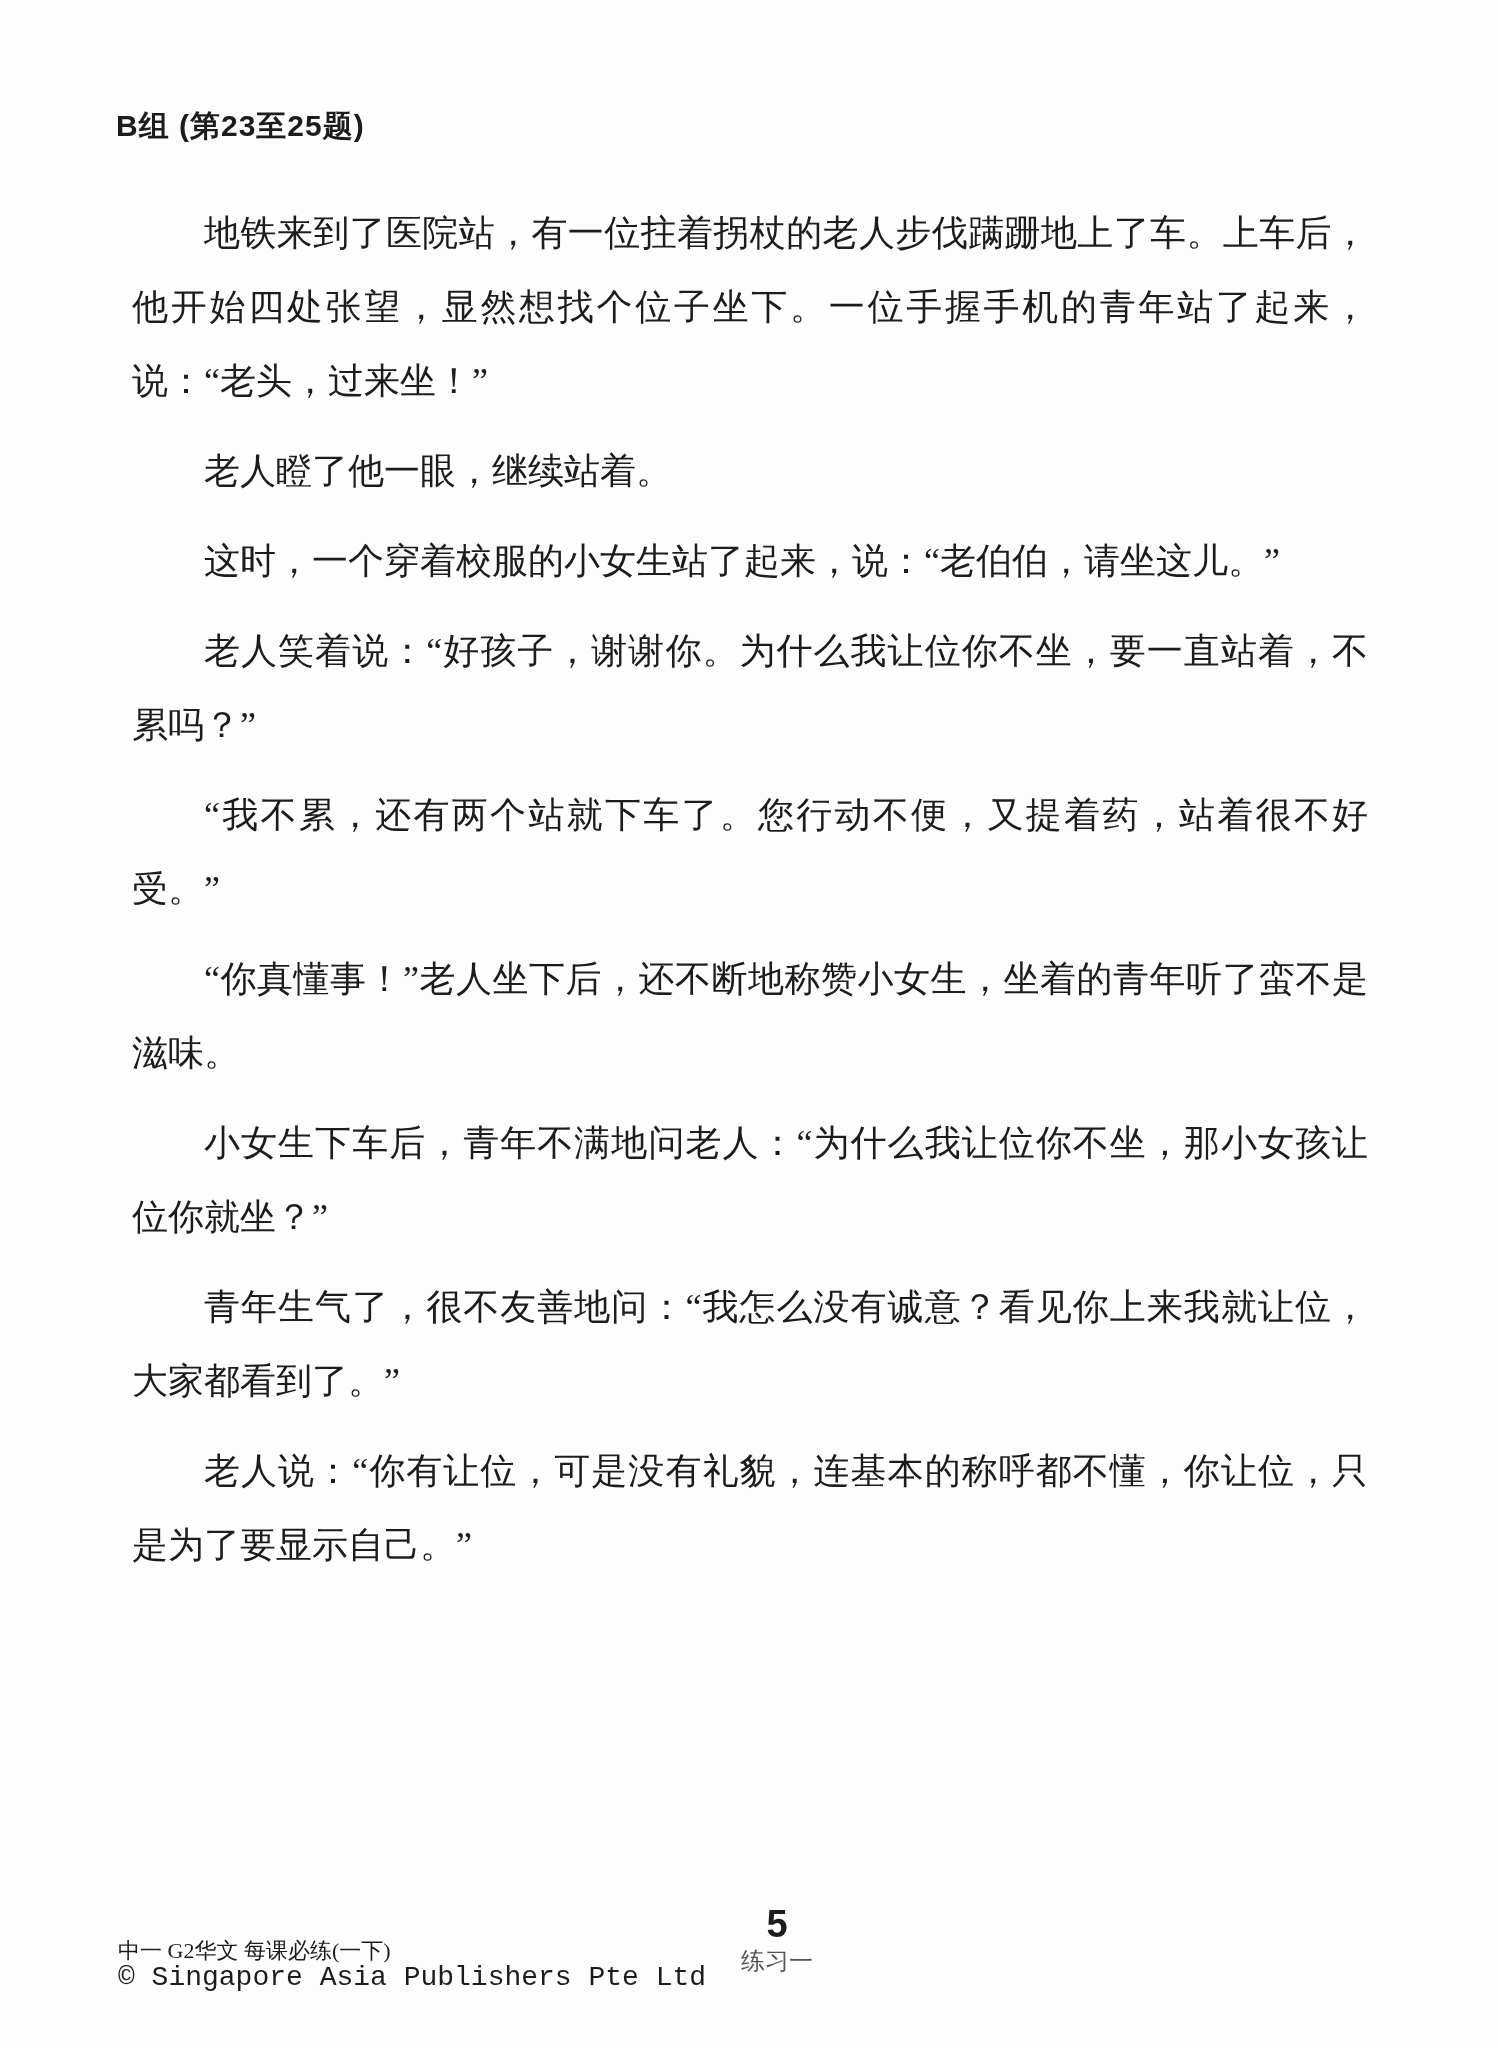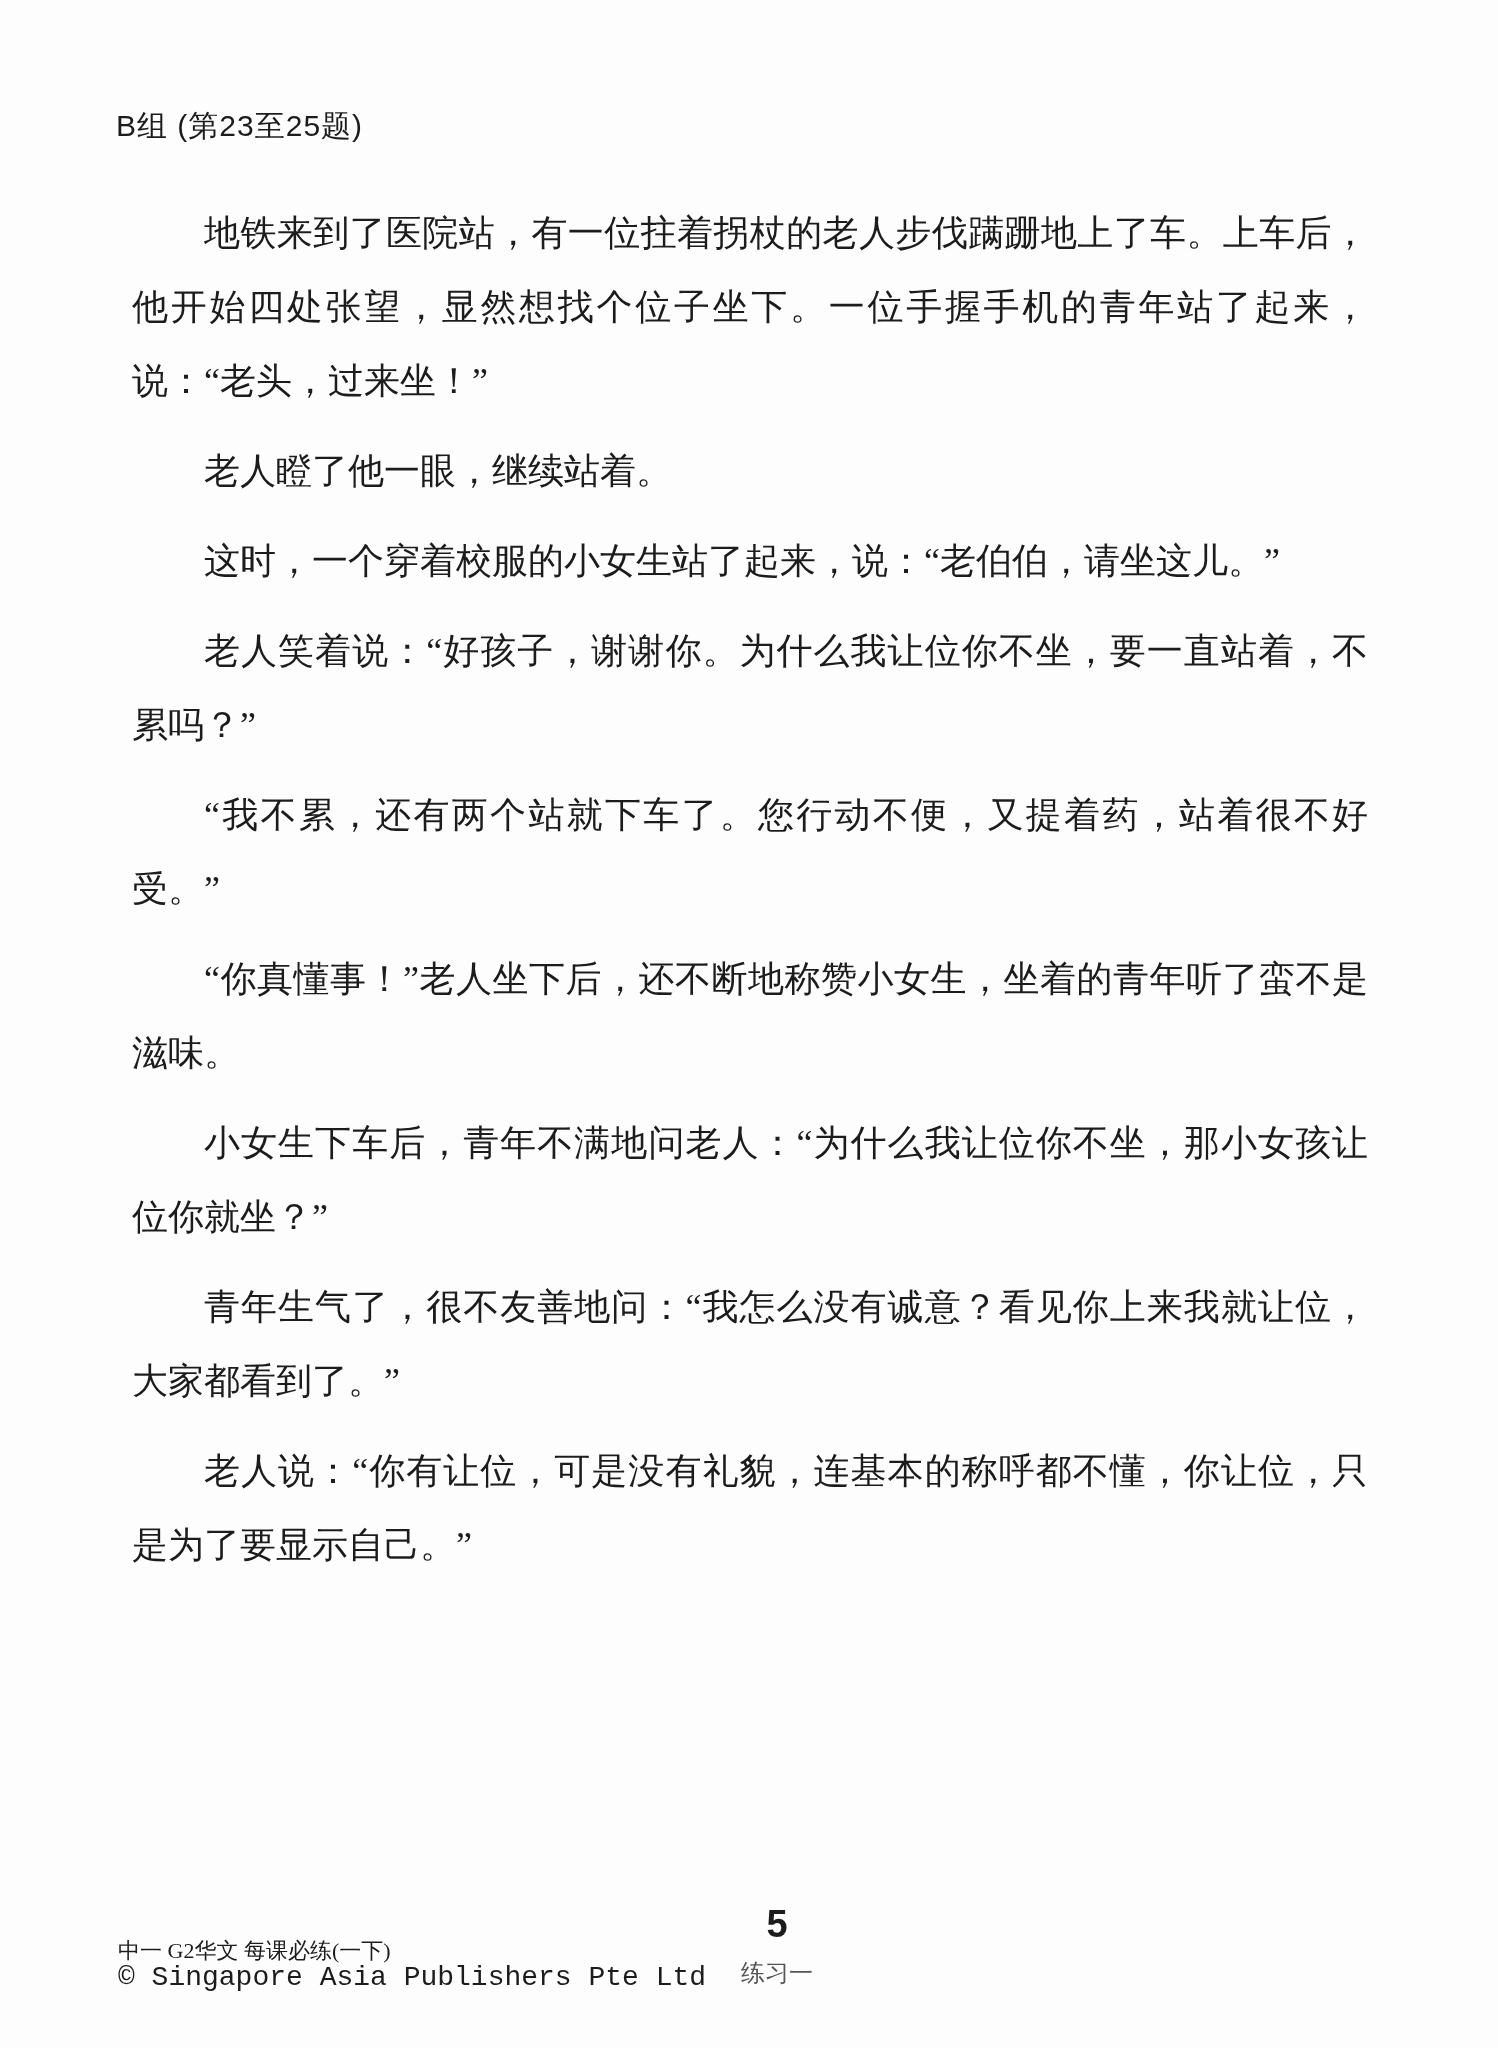--- a/index.html
+++ b/index.html
@@ -14,21 +14,21 @@
     background: #fdfdfd;
     color: #1c1c1c;
     font-family: "Liberation Serif", "DejaVu Serif", serif;
     overflow: hidden;
   }
   .section-header {
     position: absolute;
     left: 116px;
     top: 106px;
     font-family: "Liberation Sans", "DejaVu Sans", sans-serif;
-    font-weight: 400;
+    font-weight: 700;
     font-size: 30px;
     letter-spacing: 1px;
     white-space: nowrap;
   }
   .passage {
     position: absolute;
     left: 116px;
     top: 180px;
     width: 1268px;
     font-size: 36px;
@@ -66,21 +66,21 @@
   .pagenum-block .pagenum {
     font-family: "Liberation Sans", "DejaVu Sans", sans-serif;
     font-weight: 700;
     font-size: 38px;
     line-height: 40px;
   }
   .pagenum-block .exercise {
     font-size: 24px;
     line-height: 30px;
     color: #555555;
-    margin-top: 14px;
+    margin-top: 2px;
   }
 </style>
 </head>
 <body>
 
 <div class="page">
 
   <div class="section-header">B组 (第23至25题)</div>
 
   <div class="passage">

